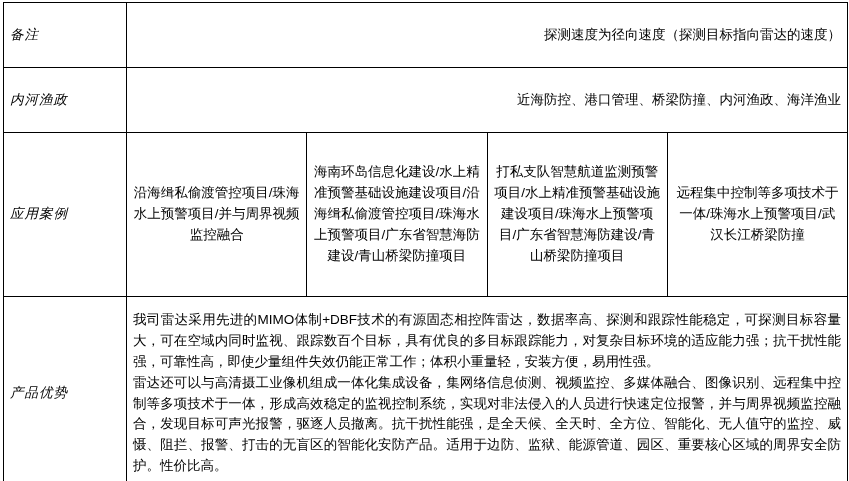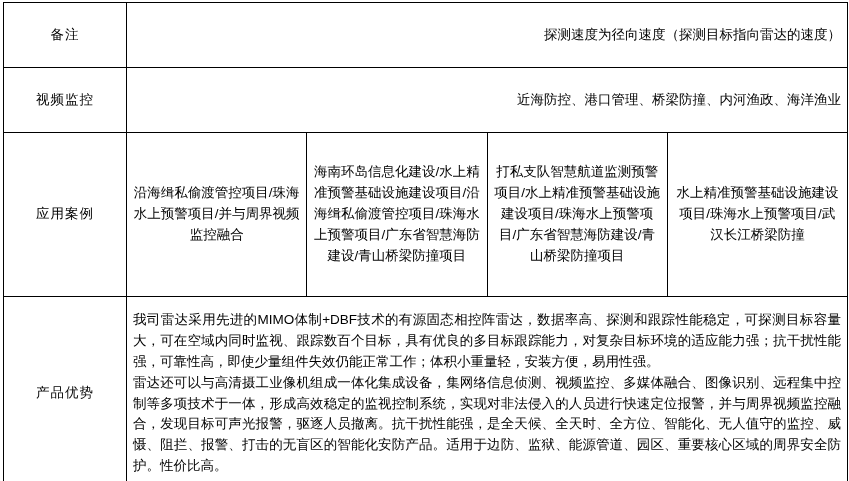--- a/index.html
+++ b/index.html
@@ -30,22 +30,23 @@
   table.spec td {
     border: 1px solid #000000;
     vertical-align: middle;
     font-size: 13.5px;
     line-height: 1.55;
     padding: 4px 6px;
     word-break: break-all;
   }
   .label-cell {
     width: 110px;
-    text-align: center;
+    text-align: left;
     letter-spacing: 1px;
+    font-style: italic;
   }
   .center {
     text-align: right;
   }
   .just {
     text-align: justify;
     text-justify: inter-ideograph;
   }
   .row-note td { height: 56px; }
   .row-scene td { height: 56px; }
@@ -74,29 +75,29 @@
 <body>
 
 <div class="sheet">
   <table class="spec">
     <tbody>
       <tr class="row-note">
         <td class="label-cell">备注</td>
         <td class="center" colspan="4">探测速度为径向速度（探测目标指向雷达的速度）</td>
       </tr>
       <tr class="row-scene">
-        <td class="label-cell">视频监控</td>
+        <td class="label-cell">内河渔政</td>
         <td class="center" colspan="4">近海防控、港口管理、桥梁防撞、内河渔政、海洋渔业</td>
       </tr>
       <tr class="row-case">
         <td class="label-cell">应用案例</td>
         <td class="case-cell c1">沿海缉私偷渡管控项目/珠海水上预警项目/并与周界视频监控融合</td>
         <td class="case-cell c2">海南环岛信息化建设/水上精准预警基础设施建设项目/沿海缉私偷渡管控项目/珠海水上预警项目/广东省智慧海防建设/青山桥梁防撞项目</td>
         <td class="case-cell c3">打私支队智慧航道监测预警项目/水上精准预警基础设施建设项目/珠海水上预警项目/广东省智慧海防建设/青山桥梁防撞项目</td>
-        <td class="case-cell c4">水上精准预警基础设施建设项目/珠海水上预警项目/武汉长江桥梁防撞</td>
+        <td class="case-cell c4">远程集中控制等多项技术于一体/珠海水上预警项目/武汉长江桥梁防撞</td>
       </tr>
       <tr class="row-adv">
         <td class="label-cell">产品优势</td>
         <td class="adv-text just" colspan="4">
           <p>我司雷达采用先进的MIMO体制+DBF技术的有源固态相控阵雷达，数据率高、探测和跟踪性能稳定，可探测目标容量大，可在空域内同时监视、跟踪数百个目标，具有优良的多目标跟踪能力，对复杂目标环境的适应能力强；抗干扰性能强，可靠性高，即使少量组件失效仍能正常工作；体积小重量轻，安装方便，易用性强。</p>
           <p>雷达还可以与高清摄工业像机组成一体化集成设备，集网络信息侦测、视频监控、多媒体融合、图像识别、远程集中控制等多项技术于一体，形成高效稳定的监视控制系统，实现对非法侵入的人员进行快速定位报警，并与周界视频监控融合，发现目标可声光报警，驱逐人员撤离。抗干扰性能强，是全天候、全天时、全方位、智能化、无人值守的监控、威慑、阻拦、报警、打击的无盲区的智能化安防产品。适用于边防、监狱、能源管道、园区、重要核心区域的周界安全防护。性价比高。</p>
         </td>
       </tr>
     </tbody>
   </table>

